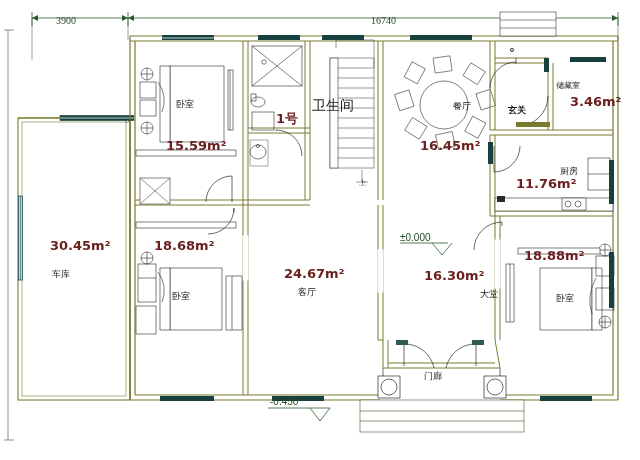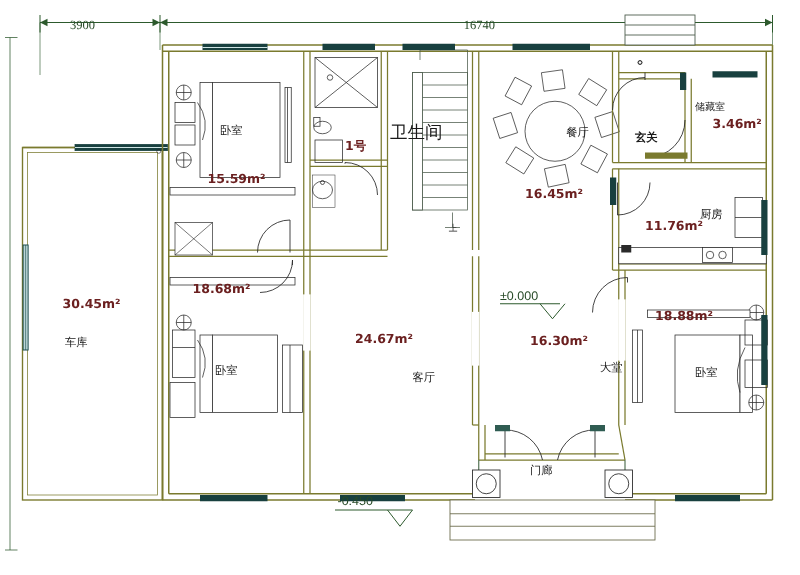--- a/index.html
+++ b/index.html
@@ -3,21 +3,21 @@
 <meta charset="utf-8">
 <style>
   html,body{margin:0;padding:0;background:#ffffff;}
   body{
     font-family:"Liberation Serif", serif;
     width:640px;height:460px;overflow:hidden;position:relative;
   }
   #plan{position:absolute;left:0;top:0;width:640px;height:460px;}
   .lbl{position:absolute;white-space:nowrap;pointer-events:none;}
   .room-name{font-family:"DejaVu Sans", sans-serif;font-size:9px;color:#1a1a1a;}
-  .room-area{font-family:"DejaVu Sans", sans-serif;font-size:10px;color:#6b2020;font-weight:bold;}
+  .room-area{font-family:"DejaVu Sans", sans-serif;font-size:13px;color:#6b2020;font-weight:bold;}
   .dim-text{font-family:"Liberation Serif", serif;font-size:10px;color:#274a27;margin-top:12px;}
   .elev-text{font-family:Liberation Sans, sans-serif;font-size:10px;color:#274a27;}
   .small-note{font-family:"DejaVu Sans", sans-serif;font-size:7px;color:#1a1a1a;}
 </style>
 </head>
 <body>
 
 <svg id="plan" viewBox="0 0 640 460">
   <rect x="0" y="0" width="640" height="460" fill="#ffffff"></rect>
 
@@ -369,34 +369,34 @@
 <div class="lbl room-name" style="left:52px;top:268px;">车库</div>
 <div class="lbl room-area" style="left:50px;top:238px;">30.45m²</div>
 
 <div class="lbl room-name" style="left:176px;top:98px;">卧室</div>
 <div class="lbl room-area" style="left:166px;top:138px;text-align:center;">15.59m²</div>
 
 <div class="lbl room-name" style="left:272px;top:97px;font-size:14px;margin-left:40px;">卫生间</div>
 <div class="lbl room-area" style="left:276px;top:110px;">1号</div>
 
 <div class="lbl room-name" style="left:453px;top:100px;">餐厅</div>
-<div class="lbl room-area" style="left:420px;top:150px;">16.45m²</div>
+<div class="lbl room-area" style="left:420px;top:138px;">16.45m²</div>
 
 <div class="lbl room-name" style="left:508px;top:104px;font-weight:bold;">玄关</div>
 
 <div class="lbl room-name" style="left:556px;top:80px;font-size:8px;">储藏室</div>
 <div class="lbl room-area" style="left:570px;top:94px;">3.46m²</div>
 
 <div class="lbl room-name" style="left:560px;top:165px;">厨房</div>
 <div class="lbl room-area" style="left:516px;top:176px;">11.76m²</div>
 
 <div class="lbl room-name" style="left:172px;top:290px;">卧室</div>
-<div class="lbl room-area" style="left:154px;top:226px;">18.68m²</div>
-
-<div class="lbl room-name" style="left:298px;top:296px;margin-left:32px;">客厅</div>
+<div class="lbl room-area" style="left:154px;top:238px;">18.68m²</div>
+
+<div class="lbl room-name" style="left:298px;top:286px;">客厅</div>
 <div class="lbl room-area" style="left:284px;top:266px;">24.67m²</div>
 
 <div class="lbl room-name" style="left:440px;top:288px;margin-left:40px;">大堂</div>
 <div class="lbl room-area" style="left:424px;top:268px;">16.30m²</div>
 
 <div class="lbl room-name" style="left:556px;top:292px;">卧室</div>
 <div class="lbl room-area" style="left:524px;top:248px;">18.88m²</div>
 
 <div class="lbl room-name" style="left:424px;top:370px;">门廊</div>
 

